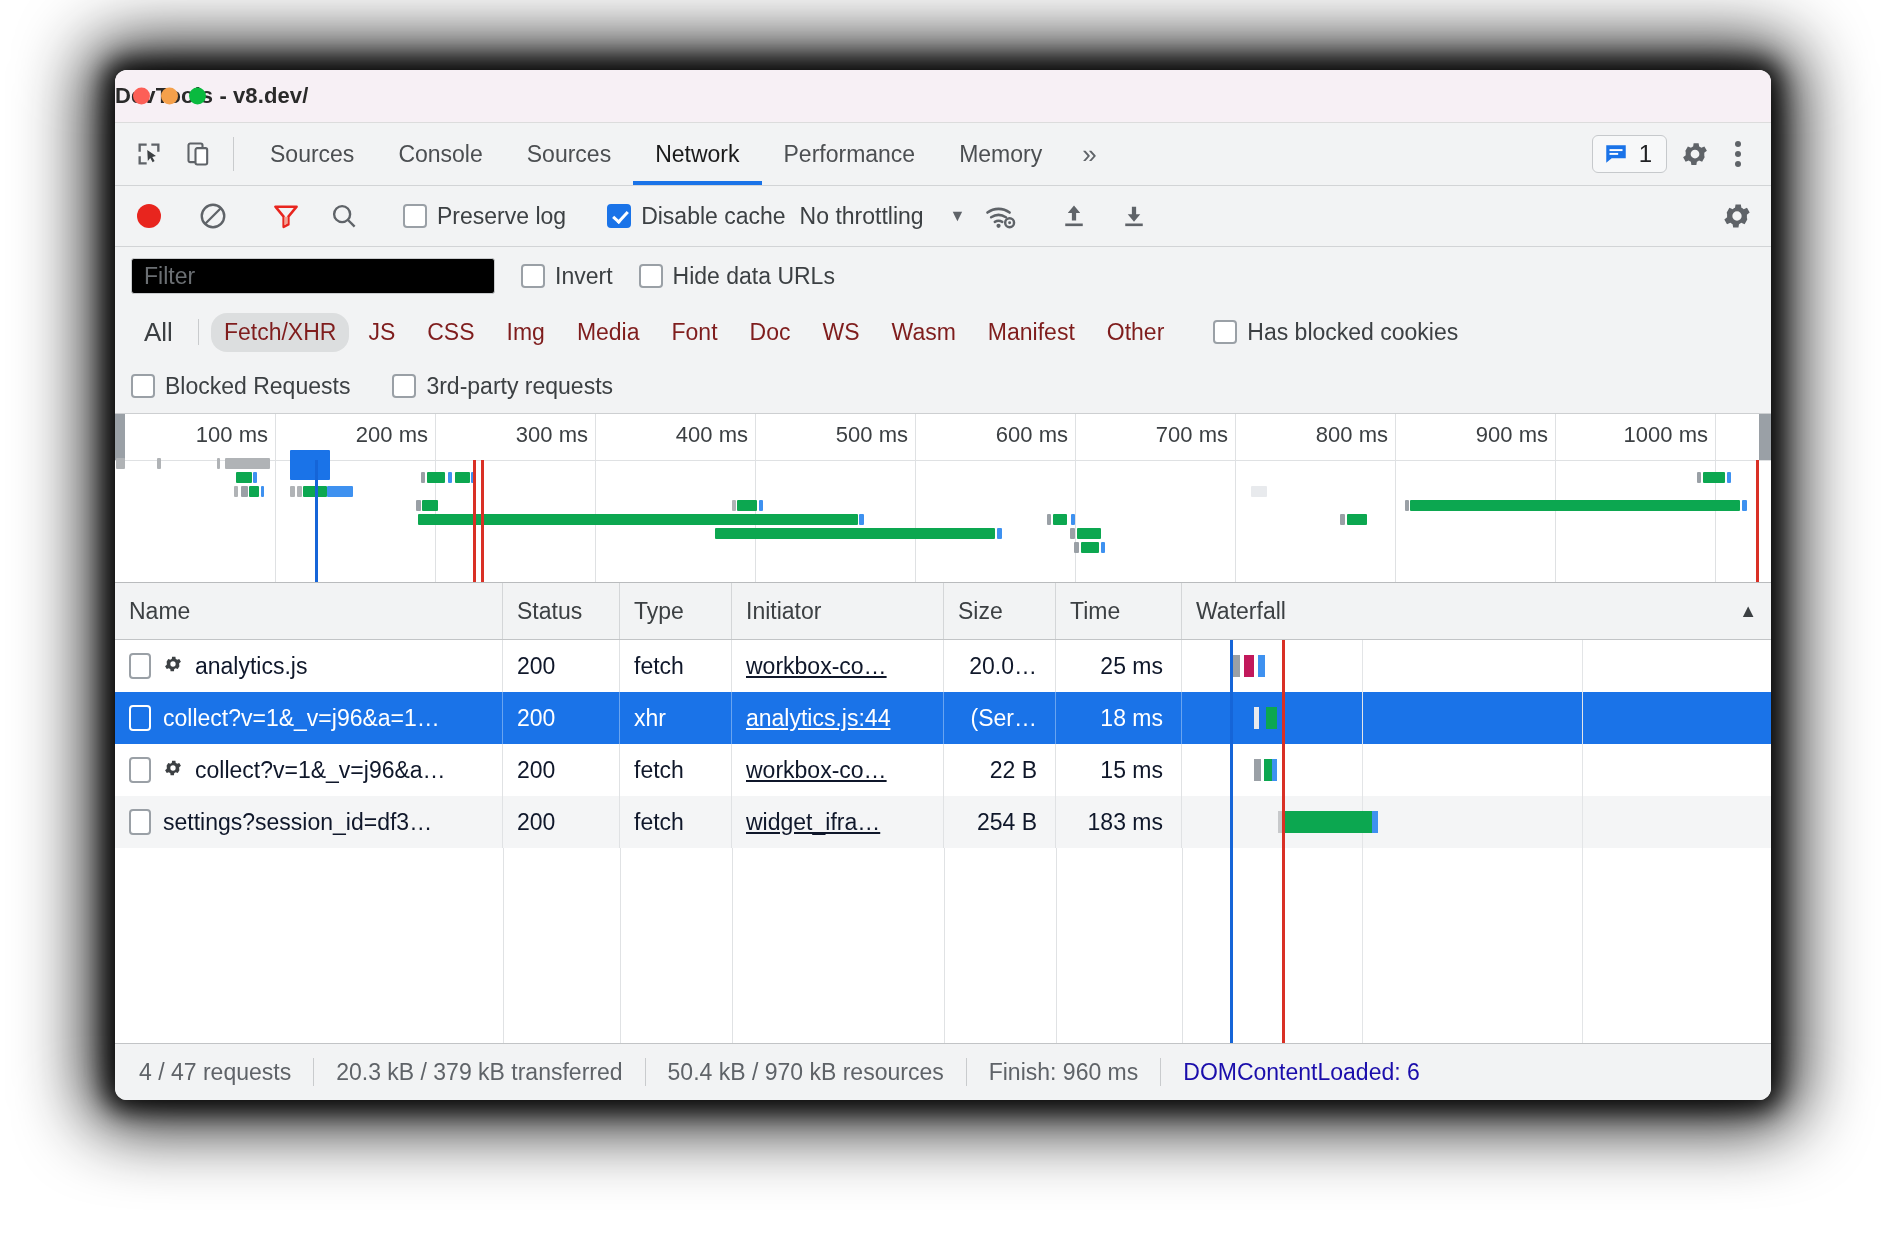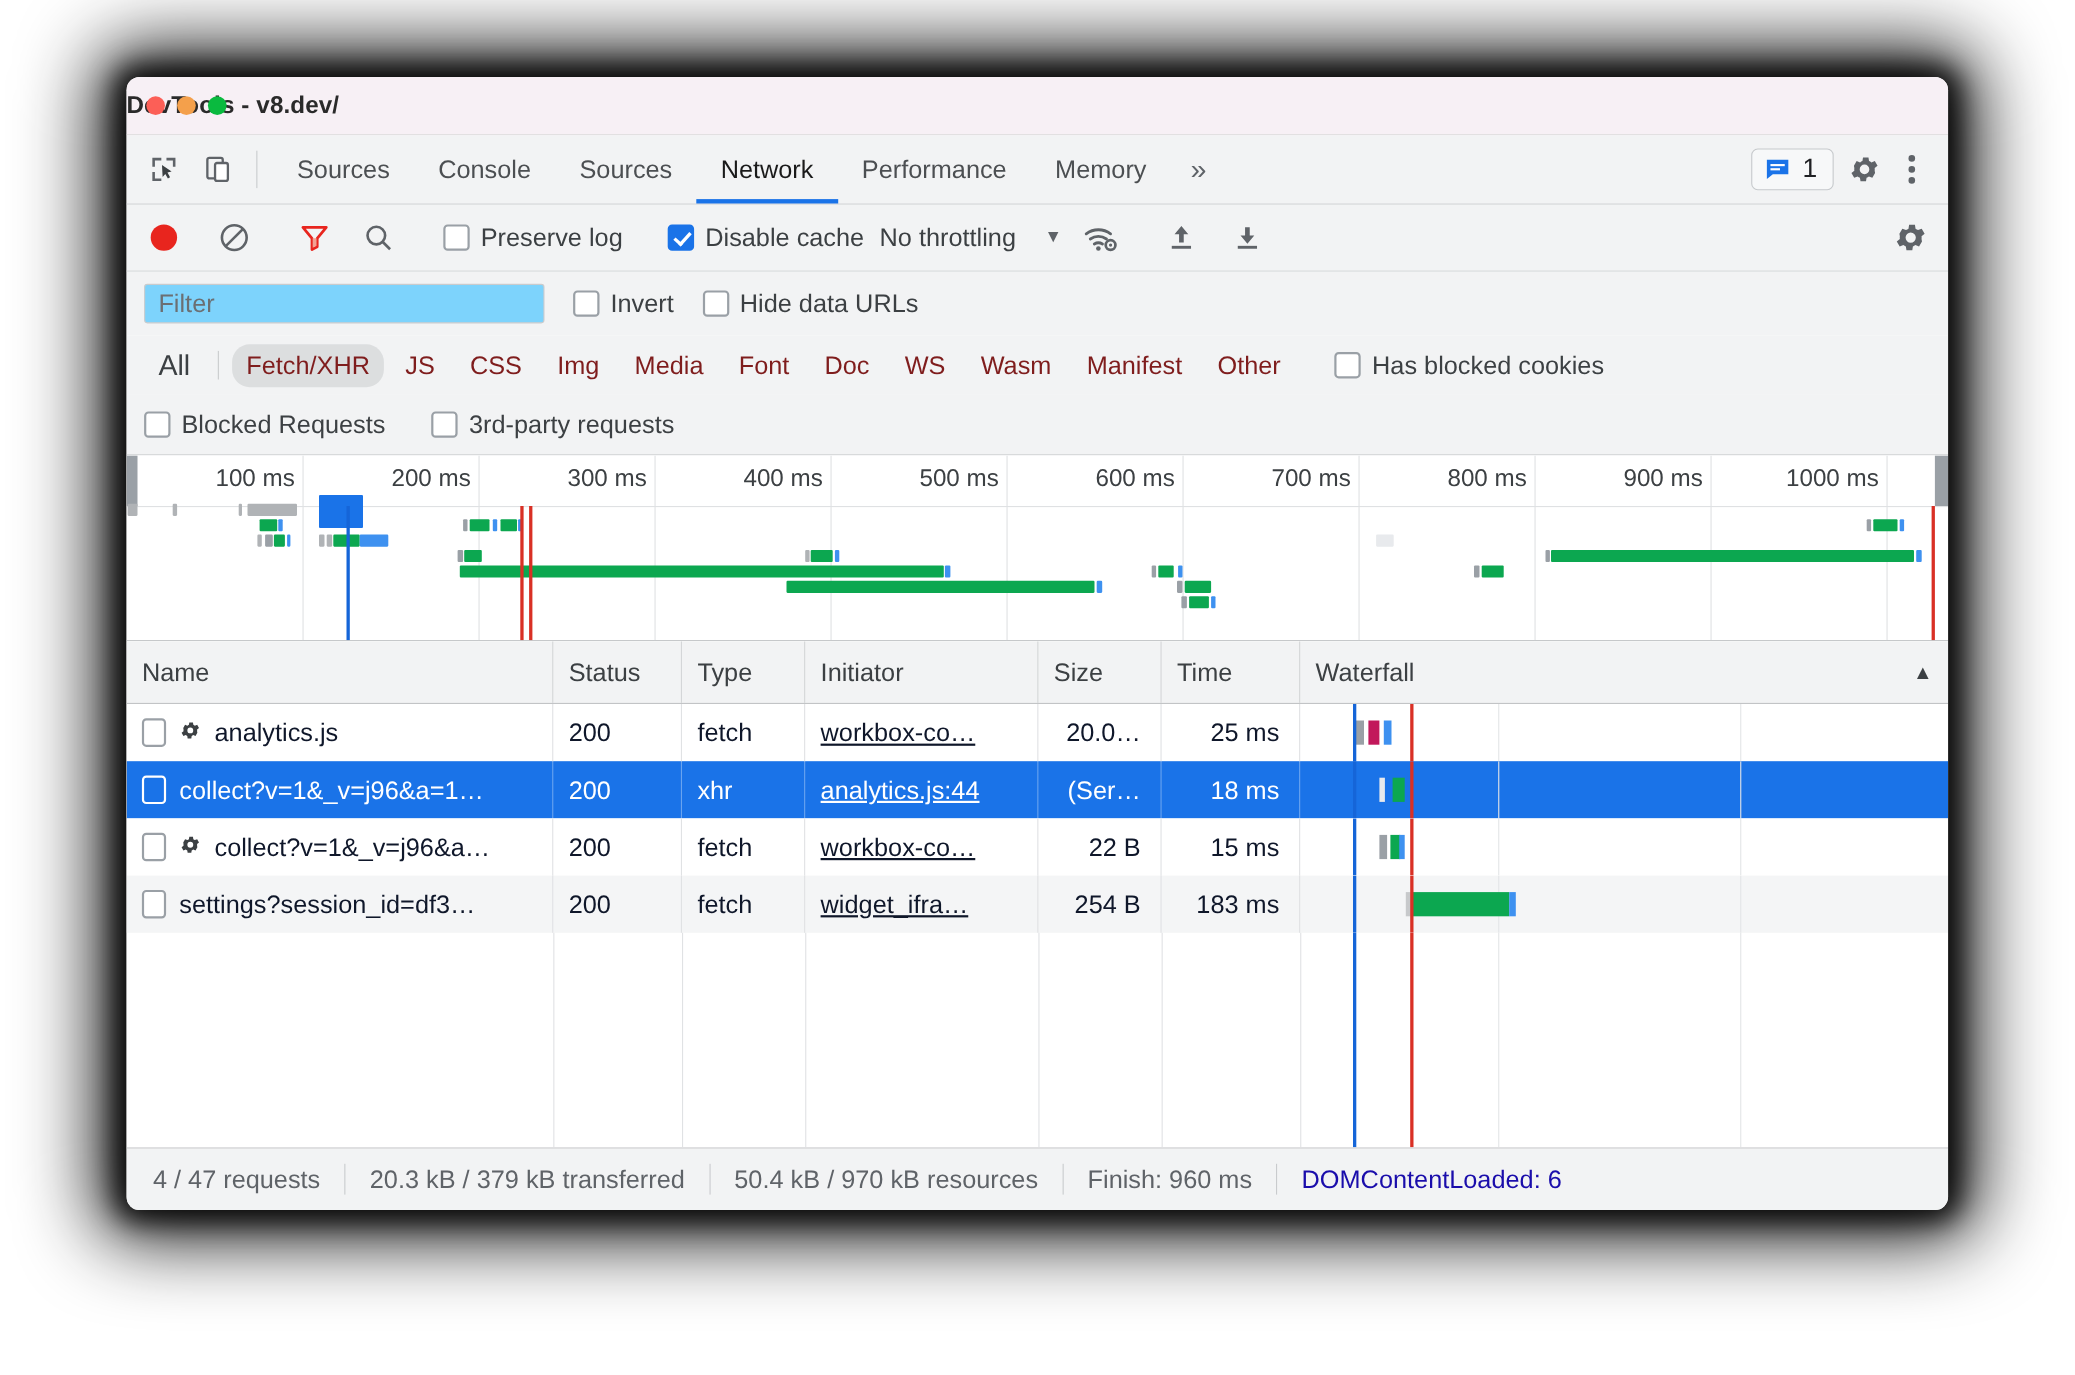--- a/index.html
+++ b/index.html
@@ -232,21 +232,21 @@
     min-height: 58px;
     background: #f2f3f4;
     display: flex;
     align-items: center;
     padding: 0 16px;
     gap: 26px;
   }
   .filter-input {
     width: 364px;
     height: 36px;
-    background: #7dd3fc;
+    background: #000000;
     border: 1px solid #c9cbcd;
     border-radius: 3px;
     display: flex;
     align-items: center;
     padding: 0 12px;
     font-size: 23px;
     color: #6b6f73;
     box-sizing: border-box;
   }
 

